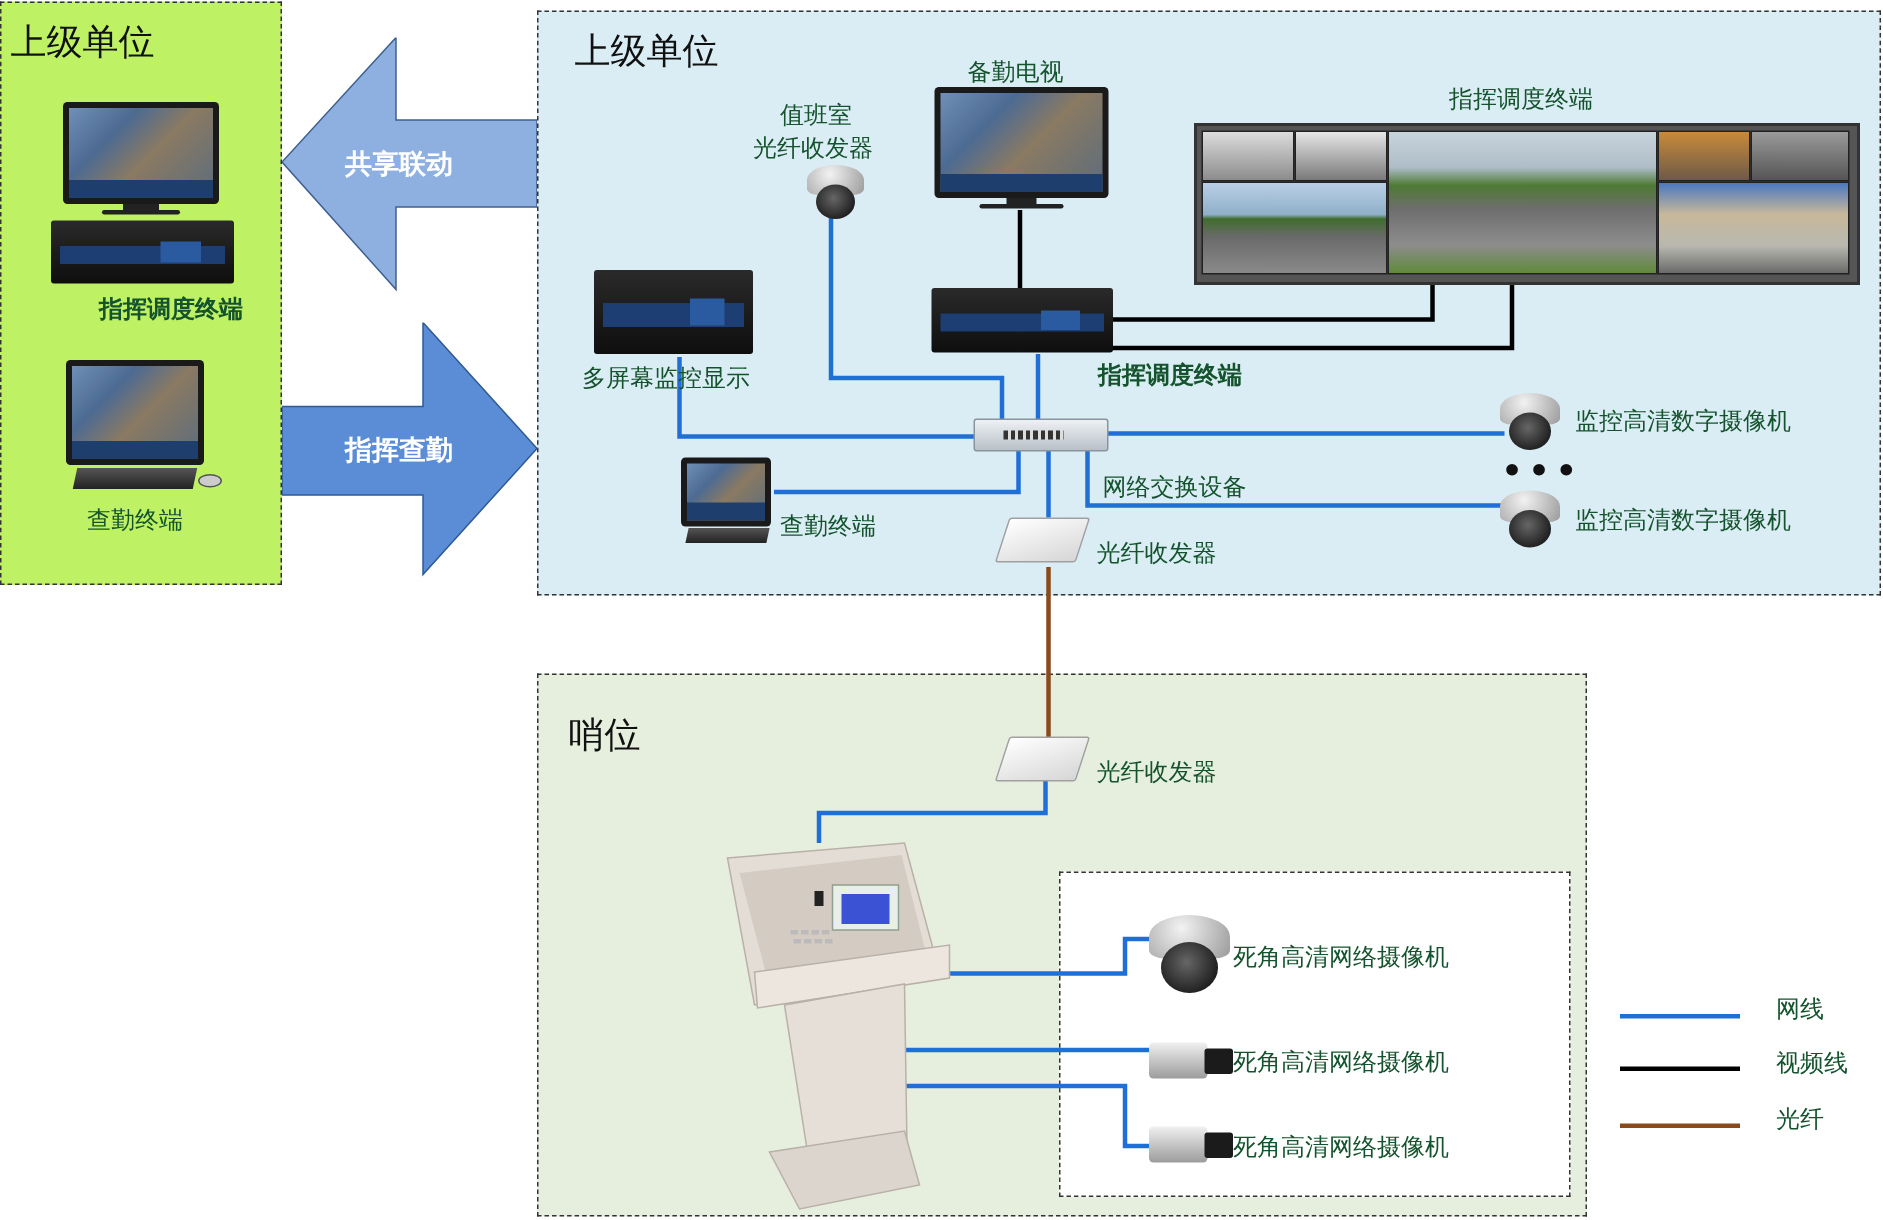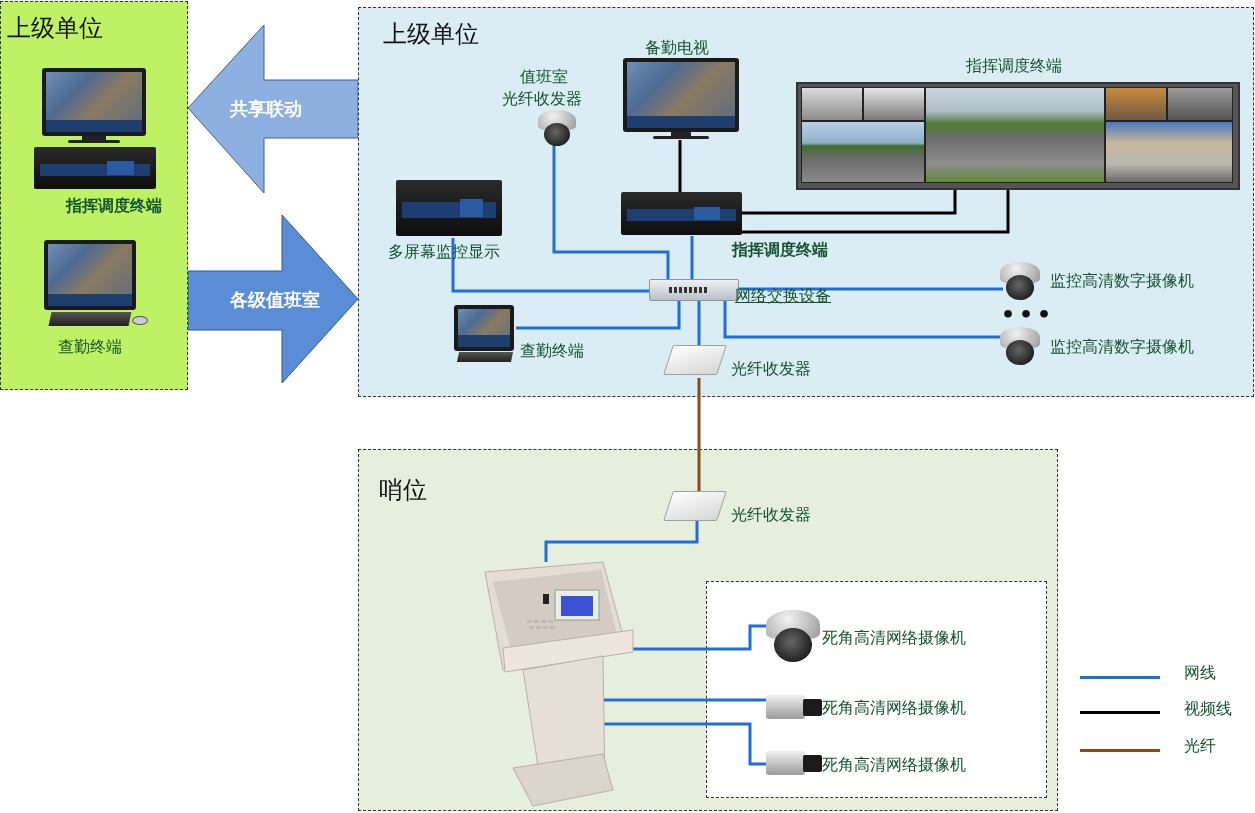--- a/index.html
+++ b/index.html
@@ -104,21 +104,21 @@
 <div class="abs arrow" style="left:188px;top:25px;width:170px;height:170px;">
   <svg width="170" height="170" viewBox="0 0 170 170">
     <polygon points="0,83 76,0 76,55 170,55 170,113 76,113 76,168" fill="#8db0e0" stroke="#3f5f8f" stroke-width="1"></polygon>
   </svg>
   <div class="arrow-text" style="left:42px;top:72px;">共享联动</div>
 </div>
 <div class="abs arrow" style="left:188px;top:215px;width:172px;height:170px;">
   <svg width="172" height="170" viewBox="0 0 172 170">
     <polygon points="0,56 94,56 94,0 170,84 94,168 94,115 0,115" fill="#5b8dd6" stroke="#2e5a96" stroke-width="1"></polygon>
   </svg>
-  <div class="arrow-text" style="left:42px;top:73px;">各级值班室</div>
+  <div class="arrow-text" style="left:42px;top:73px;">指挥查勤</div>
 </div>
 
 <div class="lbl" style="left:520px;top:67px;">值班室</div>
 <div class="lbl" style="left:502px;top:89px;">光纤收发器</div>
 <div class="dome" style="left:538px;top:110px;width:38px;height:36px;">
     <div class="cap"></div>
     <div class="ball"></div>
   </div>
 
 <div class="lbl" style="left:645px;top:38px;">备勤电视</div>
@@ -150,21 +150,21 @@
 
 <div class="rack" style="left:621px;top:192px;width:121px;height:43px;">
   <div class="strip"></div>
     <div class="badge"></div>
 </div>
 <div class="lbl b" style="left:704px;top:240px;">指挥调度终端</div>
 
 <div class="switch" style="left:649px;top:279px;width:88px;height:20px;">
     <div class="ports"></div>
   </div>
-<div class="lbl" style="left:735px;top:286px;text-decoration:underline;">网络交换设备</div>
+<div class="lbl" style="left:735px;top:315px;">网络交换设备</div>
 
 <div class="monitor" style="left:454px;top:305px;width:64px;height:58px;">
   <div class="scr" style="left:0;top:0;width:60px;height:46px;">
       <div class="inner"></div>
       <div class="ui"></div>
     </div>
   <div class="stand" style="left:4px;top:47px;width:54px;height:10px;background:linear-gradient(#555,#222);transform:skewX(-12deg);"></div>
 </div>
 <div class="lbl" style="left:520px;top:341px;">查勤终端</div>
 

